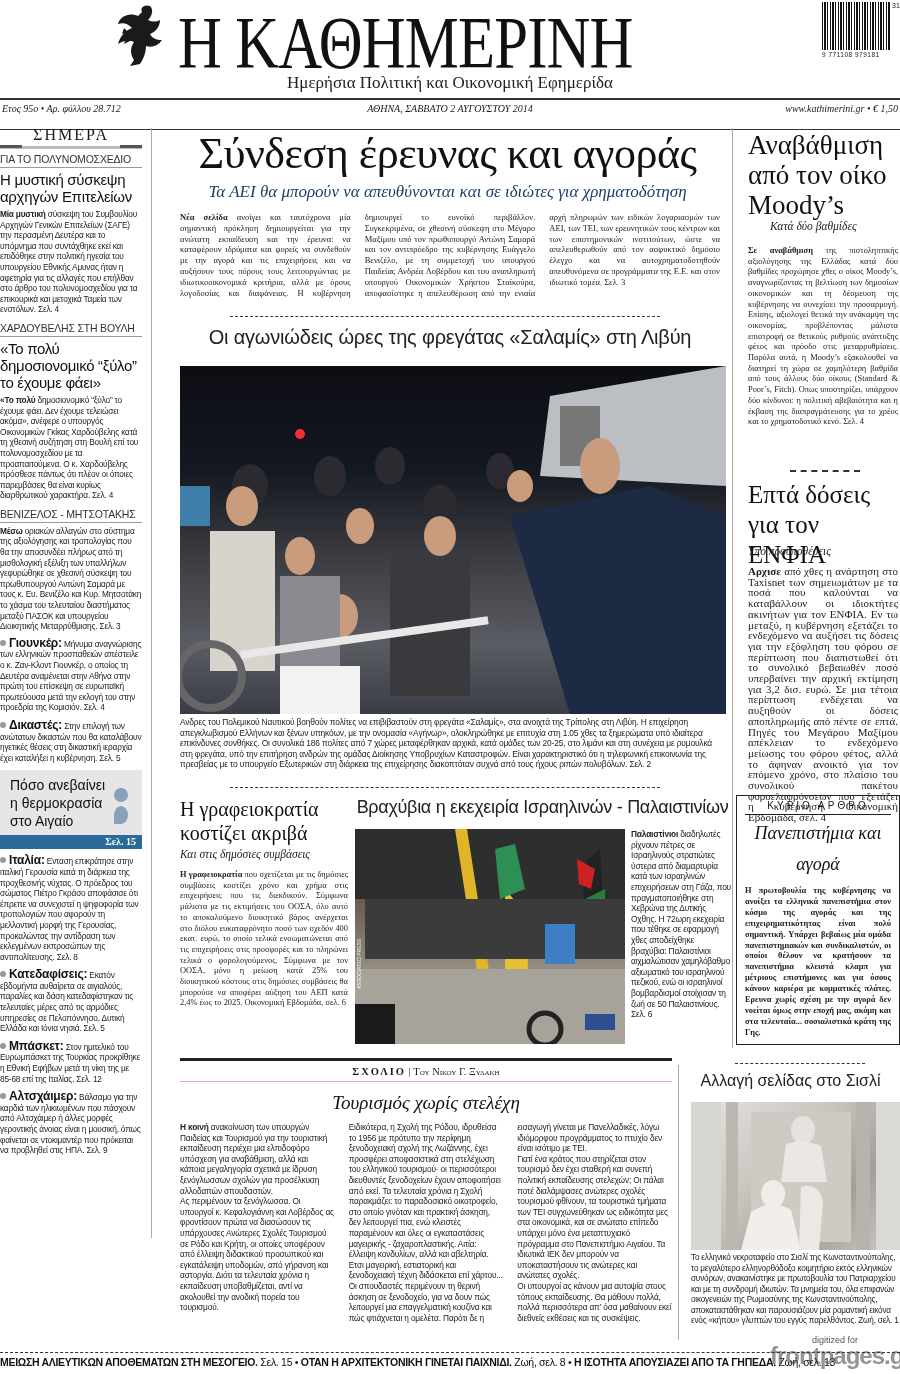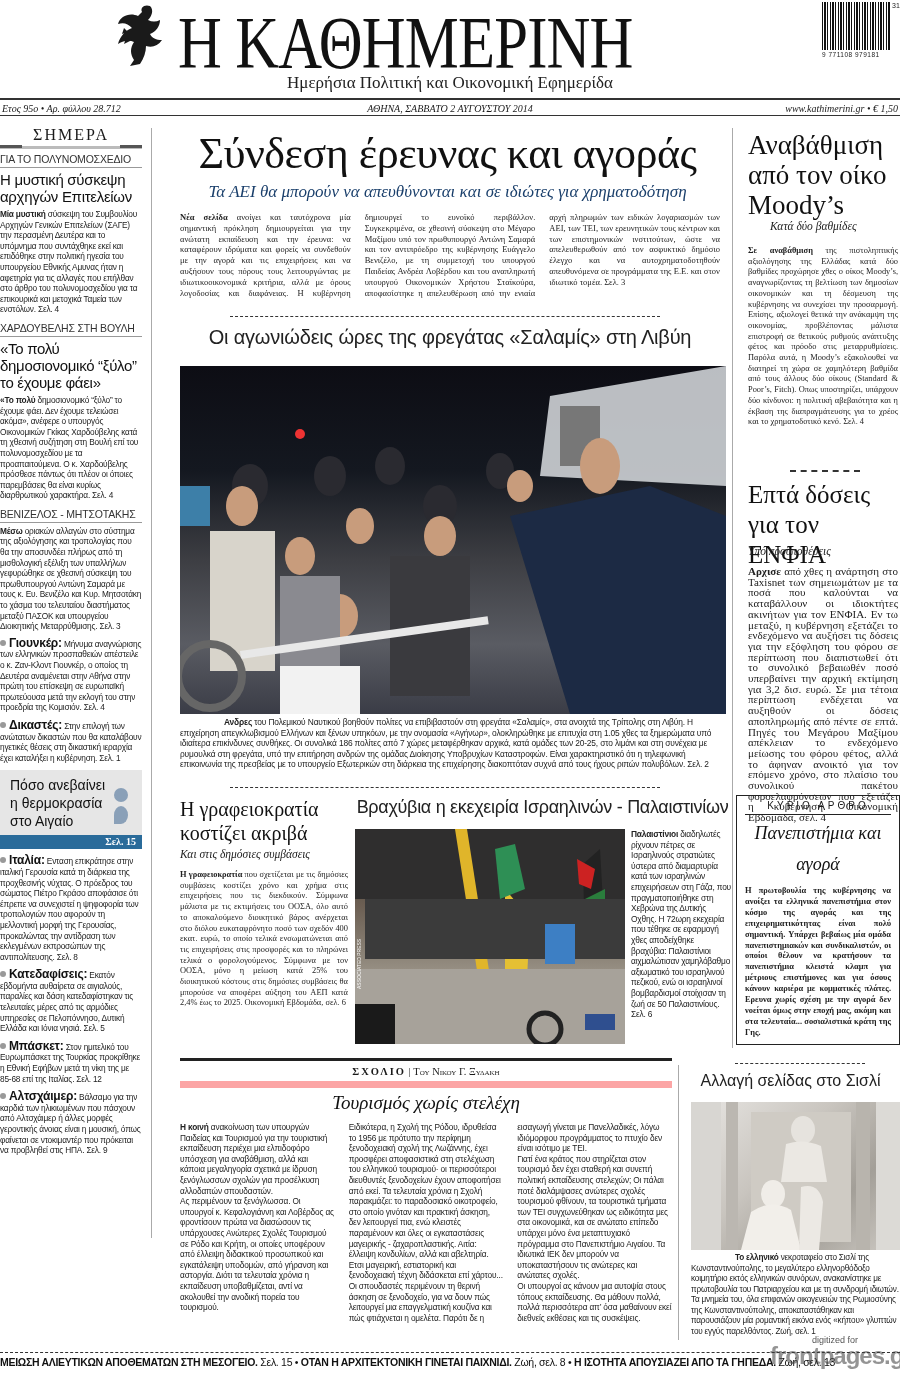--- a/index.html
+++ b/index.html
@@ -5,21 +5,21 @@
   * { box-sizing: border-box; margin: 0; padding: 0; }
   html, body { width: 900px; height: 1374px; background: #fff; overflow: hidden; }
   body { position: relative; font-family: "Liberation Sans", sans-serif; color: #1a1a1a; }
   .abs { position: absolute; }
 
   
   #masthead-title { left: 178px; top: 0; width: 545px; height: 92px; font-family: "Liberation Serif", serif; font-size: 74px; line-height: 86px; letter-spacing: -1px; color: #111; text-align: left; transform: scaleX(0.82); transform-origin: left top; white-space: nowrap; }
   #logo { left: 110px; top: 2px; width: 68px; height: 66px; }
   #barcode { left: 822px; top: 2px; width: 78px; height: 60px; }
   #subtitle { left: 0; width: 900px; top: 73px; text-align: center; font-family: "Liberation Serif", serif; font-size: 17px; color: #222; }
-  #dateline-bar { left: 0; top: 98px; width: 900px; height: 18px; border-top: 2px solid #333; border-bottom: 1px solid #333; font-family: "Liberation Serif", serif; font-style: italic; font-size: 10px; line-height: 17px; }
+  #dateline-bar { left: 0; top: 98px; width: 900px; height: 32px; border-top: 2px solid #333; border-bottom: 1px solid #333; font-family: "Liberation Serif", serif; font-style: italic; font-size: 10px; line-height: 17px; }
   #dateline-bar .l { position: absolute; left: 2px; }
   #dateline-bar .c { position: absolute; left: 0; width: 900px; text-align: center; }
   #dateline-bar .r { position: absolute; right: 2px; }
 
   
   #left { left: 0; top: 126px; width: 142px; }
   .today { font-family: "Liberation Serif", serif; font-size: 16px; text-align: center; letter-spacing: 2px; padding-bottom: 2px; position: relative; }
   .today:before, .today:after { content: ""; position: absolute; top: 19px; width: 22px; height: 3px; background: #555; }
   .today:before { left: 0; } .today:after { right: 0; }
   .today-bar { height: 3px; background: #bbb; margin-bottom: 3px; }
@@ -64,40 +64,40 @@
   #enfia-title { left: 748px; top: 480px; width: 152px; font-family: "Liberation Serif", serif; font-size: 25px; line-height: 30px; color: #111; }
   #enfia-sub { left: 748px; top: 545px; font-family: "Liberation Serif", serif; font-style: italic; font-size: 11.5px; color: #222; }
   #enfia-body { left: 748px; top: 566px; width: 150px; font-family: "Liberation Serif", serif; font-size: 11px; line-height: 10.7px; text-align: justify; color: #222; }
   #editorial { left: 736px; top: 795px; width: 164px; height: 250px; border: 1px solid #222; padding: 4px 8px; }
   #editorial .lbl { font-size: 10px; letter-spacing: 3px; text-align: center; border-bottom: 1px solid #222; padding-bottom: 3px; }
   #editorial .hd { font-family: "Liberation Serif", serif; font-style: italic; font-size: 18px; line-height: 31px; text-align: center; margin: 3px 0 6px; color: #111; }
   #editorial .bd { font-family: "Liberation Serif", serif; font-weight: bold; font-size: 8.4px; line-height: 10.9px; text-align: justify; color: #222; }
 
   
   #comment-topbar { left: 180px; top: 1058px; width: 492px; height: 3px; background: #222; }
-  #comment-kicker { left: 180px; top: 1066px; width: 492px; text-align: center; font-family: "Liberation Serif", serif; font-size: 10.5px; border-bottom: 7px solid #fca5a5; padding-bottom: 4px; }
+  #comment-kicker { left: 180px; top: 1066px; width: 492px; text-align: center; font-family: "Liberation Serif", serif; font-size: 10.5px; border-bottom: 1px solid #fca5a5; padding-bottom: 4px; }
   #comment-kicker b { letter-spacing: 2px; }
   #comment-title { left: 180px; top: 1092px; width: 492px; text-align: center; font-family: "Liberation Serif", serif; font-style: italic; font-size: 19px; color: #111; }
   #comment-body { left: 180px; top: 1122px; width: 492px; column-count: 3; column-gap: 14px; font-size: 8.3px; line-height: 10.6px; color: #222; height: 220px; letter-spacing: -0.15px; }
   #comment-body p { margin-bottom: 0; }
   #comment-right-rule { left: 678px; top: 1065px; width: 1px; height: 275px; background: #aaa; }
 
   
   #dash4 { left: 735px; top: 1063px; width: 130px; }
   #sisli-title { left: 683px; top: 1072px; width: 215px; text-align: center; font-size: 16px; color: #222; }
   #sisli-photo { left: 691px; top: 1102px; width: 209px; height: 148px; background: linear-gradient(135deg, #e8e6e3 0%, #c9c5bf 40%, #a39f98 70%, #cfcbc5 100%); overflow: hidden; }
   #sisli-caption { left: 691px; top: 1253px; width: 209px; font-size: 8.2px; line-height: 10.5px; color: #222; letter-spacing: -0.2px; }
   #watermark { left: 770px; top: 1335px; width: 130px; font-size: 9px; color: #555; text-align: center; }
 
   
   #foot-dash { left: 0; top: 1352px; width: 900px; }
   #footer { left: 0; top: 1356px; width: 900px; font-size: 10.5px; font-weight: bold; color: #111; letter-spacing: -0.3px; white-space: nowrap; }
   #footer span.n { font-weight: normal; }
 
-  .caption b { font-weight: bold; margin-left: 44px; }
+  .caption b { font-weight: normal; }
 </style>
 </head>
 <body>
 
 <div id="logo" class="abs">
   <svg width="68" height="66" viewBox="0 0 68 66">
     <path d="M40 4 C34 2 30 6 32 10 L28 14 C20 10 10 14 8 22 C14 20 18 22 22 26 C16 28 10 34 8 42 C14 38 20 38 24 40 C20 46 20 52 24 58 L20 64 L30 62 C34 56 36 50 36 44 C42 46 48 44 52 38 C46 38 42 36 40 32 C46 30 50 24 50 18 C46 20 42 20 38 18 C42 14 44 8 40 4 Z" fill="#1a1a1a"></path>
     <path d="M14 26 L18 30 L12 32 Z M16 36 L22 38 L14 42 Z" fill="#1a1a1a"></path>
   </svg>
 </div>
@@ -127,21 +127,21 @@
     <div class="kicker">ΧΑΡΔΟΥΒΕΛΗΣ ΣΤΗ ΒΟΥΛΗ</div>
     <div class="lhead">«Το πολύ δημοσιονομικό “ξύλο” το έχουμε φάει»</div>
     <div class="ltext"><b>«Το πολύ</b><span> δημοσιονομικό “ξύλο” το έχουμε φάει. Δεν έχουμε τελειώσει ακόμα», ανέφερε ο υπουργός Οικονομικών Γκίκας Χαρδούβελης κατά τη χθεσινή συζήτηση στη Βουλή επί του πολυνομοσχεδίου με τα προαπαιτούμενα. Ο κ. Χαρδούβελης πρόσθεσε πάντως ότι πλέον οι όποιες παρεμβάσεις θα είναι κυρίως διαρθρωτικού χαρακτήρα. Σελ. 4</span></div>
   </div>
   <div>
     <div class="kicker">ΒΕΝΙΖΕΛΟΣ - ΜΗΤΣΟΤΑΚΗΣ</div>
     <div class="ltext"><b>Μέσω</b><span> οριακών αλλαγών στο σύστημα της αξιολόγησης και τροπολογίας που θα την αποσυνδέει πλήρως από τη μισθολογική εξέλιξη των υπαλλήλων γεφυρώθηκε σε χθεσινή σύσκεψη του πρωθυπουργού Αντώνη Σαμαρά με τους κ. Ευ. Βενιζέλο και Κυρ. Μητσοτάκη το χάσμα του τελευταίου διαστήματος μεταξύ ΠΑΣΟΚ και υπουργείου Διοικητικής Μεταρρύθμισης. Σελ. 3</span></div>
   </div>
 
   <div class="brief"><span class="dot"></span><span class="bl">Γιουνκέρ:</span><span> Μήνυμα αναγνώρισης των ελληνικών προσπαθειών απέστειλε ο κ. Ζαν-Κλοντ Γιουνκέρ, ο οποίος τη Δευτέρα αναμένεται στην Αθήνα στην πρώτη του επίσκεψη σε ευρωπαϊκή πρωτεύουσα μετά την εκλογή του στην προεδρία της Κομισιόν. Σελ. 4</span></div>
-  <div class="brief"><span class="dot"></span><span class="bl">Δικαστές:</span><span> Στην επιλογή των ανώτατων δικαστών που θα καταλάβουν ηγετικές θέσεις στη δικαστική ιεραρχία έχει καταλήξει η κυβέρνηση. Σελ. 1</span></div>
+  <div class="brief"><span class="dot"></span><span class="bl">Δικαστές:</span><span> Στην επιλογή των ανώτατων δικαστών που θα καταλάβουν ηγετικές θέσεις στη δικαστική ιεραρχία έχει καταλήξει η κυβέρνηση. Σελ. 5</span></div>
 
   <div id="promo">
     <div class="t">Πόσο ανεβαίνει η θερμοκρασία στο Αιγαίο</div>
     <div class="q1"></div>
     <div class="q2"></div>
   </div>
   <div id="promo-bar">Σελ. 15</div>
 
   <div class="brief"><span class="dot"></span><span class="bl">Ιταλία:</span><span> Ενταση επικράτησε στην ιταλική Γερουσία κατά τη διάρκεια της προχθεσινής νύχτας. Ο πρόεδρος του σώματος Πιέτρο Γκράσο αποφάσισε ότι έπρεπε να συνεχιστεί η ψηφοφορία των τροπολογιών που αφορούν τη μελλοντική μορφή της Γερουσίας, προκαλώντας την αντίδραση των εκλεγμένων εκπροσώπων της αντιπολίτευσης. Σελ. 8</span></div>
   <div class="brief"><span class="dot"></span><span class="bl">Κατεδαφίσεις:</span><span> Εκατόν εβδομήντα αυθαίρετα σε αιγιαλούς, παραλίες και δάση κατεδαφίστηκαν τις τελευταίες μέρες από τις αρμόδιες υπηρεσίες σε Πελοπόννησο, Δυτική Ελλάδα και Ιόνια νησιά. Σελ. 5</span></div>

